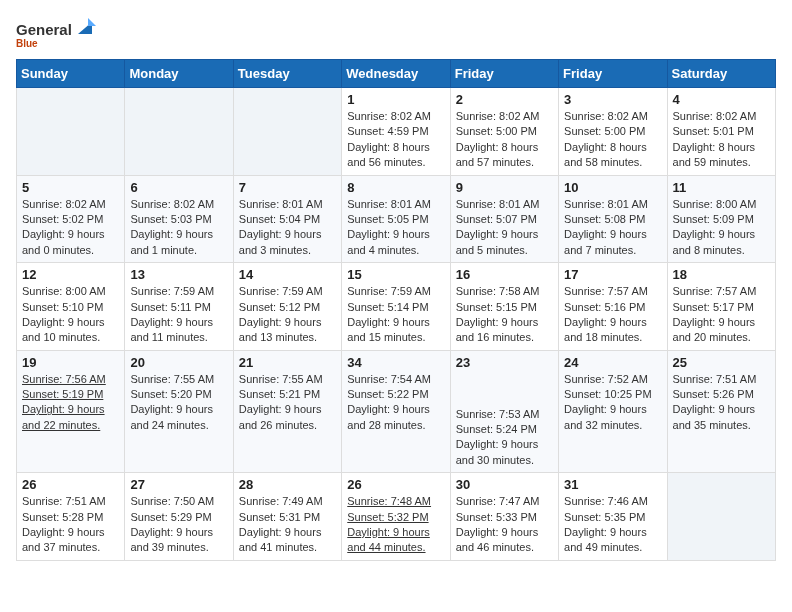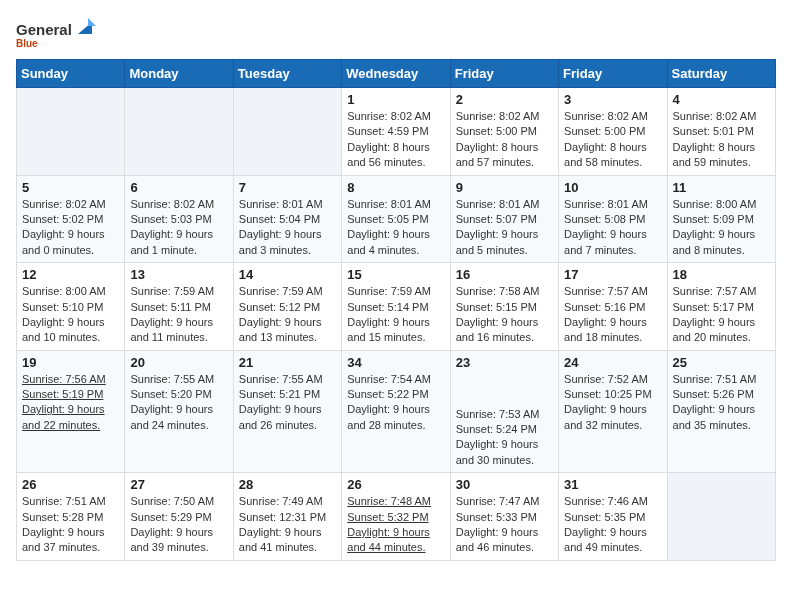--- a/index.html
+++ b/index.html
@@ -280,21 +280,21 @@
         </td>
         <td>
           <div class="day-number">27</div>
           <div class="day-info" style="white-space: pre-line;">Sunrise: 7:50 AM
 Sunset: 5:29 PM
 Daylight: 9 hours and 39 minutes.</div>
         </td>
         <td>
           <div class="day-number">28</div>
           <div class="day-info" style="white-space: pre-line;">Sunrise: 7:49 AM
-Sunset: 12:31 PM
+Sunset: 5:31 PM
 Daylight: 9 hours and 41 minutes.</div>
         </td>
         <td>
           <div class="day-number">26</div>
           <div class="day-info" style="white-space: pre-line; text-decoration: underline;">Sunrise: 7:48 AM
 Sunset: 5:32 PM
 Daylight: 9 hours and 44 minutes.</div>
         </td>
         <td>
           <div class="day-number">30</div>

